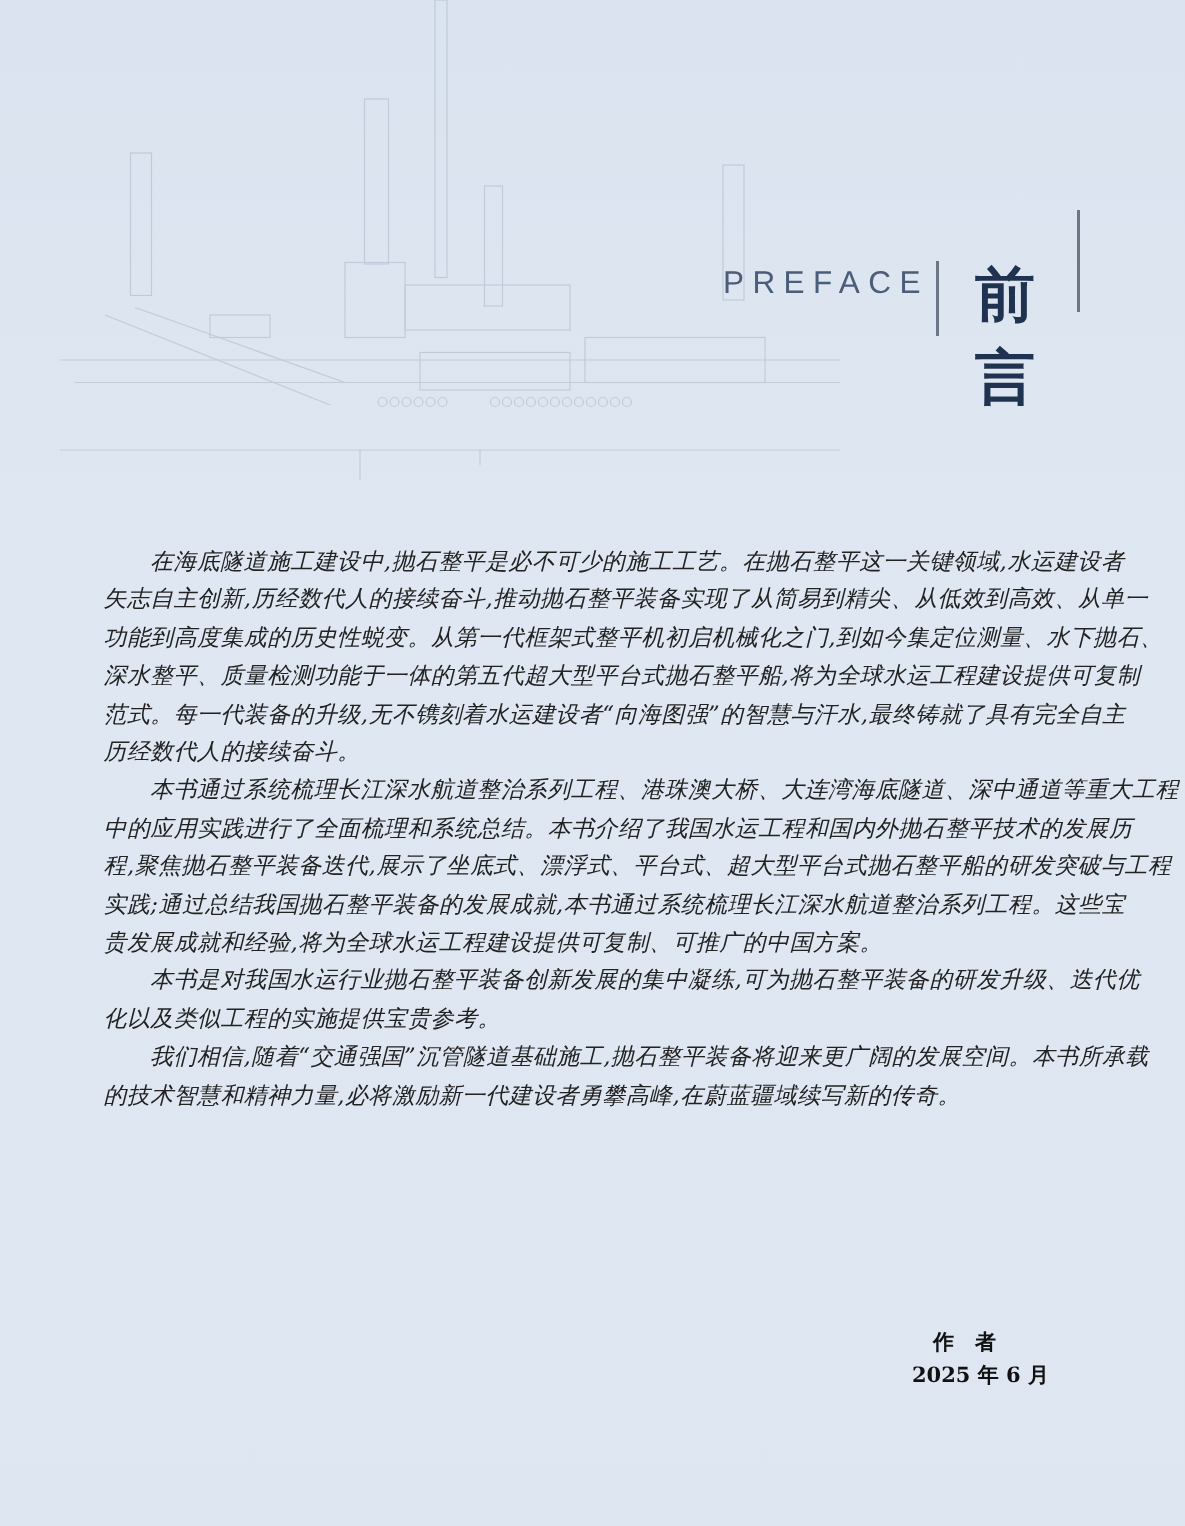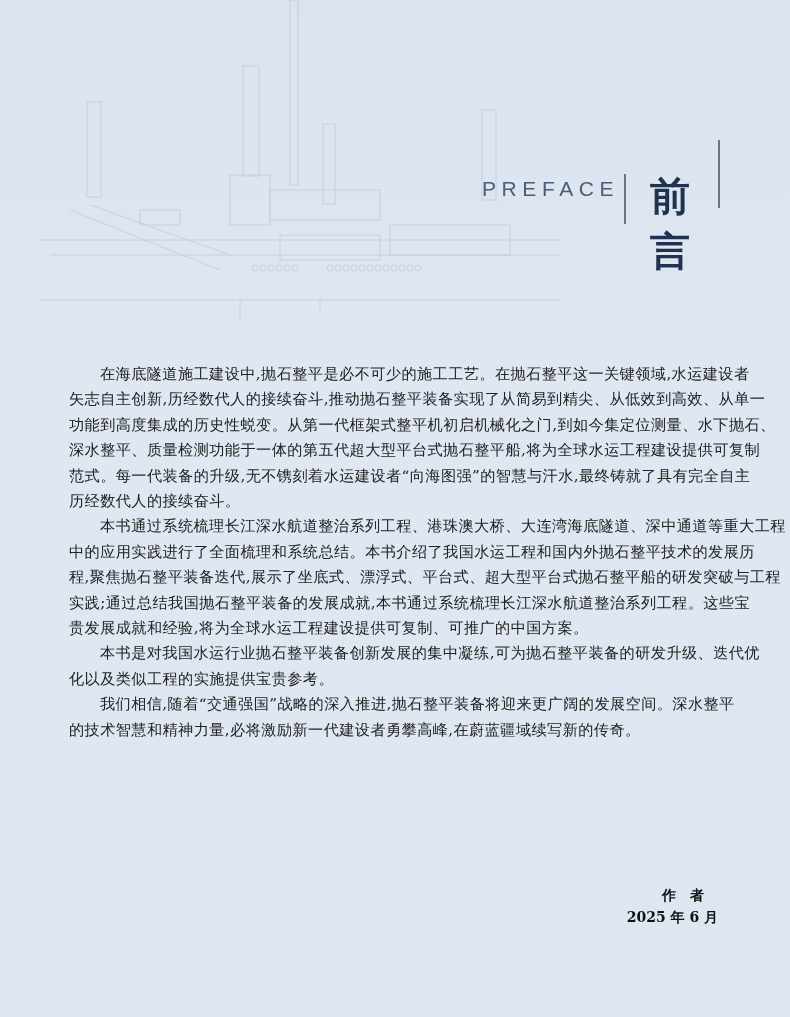--- a/index.html
+++ b/index.html
@@ -21,24 +21,24 @@
     .divider-left { position: absolute; left: 154px; top: 34px; width: 1.5px; height: 50px; background: #6b7687; }
     .preface-cn {
       position: absolute; left: 163px; top: 29px;
       font-family: "DejaVu Sans", "Liberation Sans", sans-serif;
       font-size: 40px; font-weight: bold; color: #1f3350; letter-spacing: 1px; margin-left: 17px;
     }
     .divider-right { position: absolute; left: 248px; top: 0px; width: 1.5px; height: 68px; background: #6b7687; }
 
     .body-text { position: absolute; left: 69px; top: 362px; width: 672px; }
     .para { margin: 0; font-size: 15.2px; line-height: 25.4px; color: #222; letter-spacing: 0.4px; }
-    .line { display: block; white-space: nowrap; }
+    .line { display: block; white-space: nowrap; font-style: italic; }
     .indent { padding-left: 31px; }
 
-    .signature { position: absolute; left: 608px; top: 884px; width: 110px; text-align: right; color: #111; font-weight: bold; font-size: 14px; line-height: 22px; }
+    .signature { position: absolute; left: 608px; top: 884px; width: 110px; text-align: left; color: #111; font-weight: bold; font-size: 14px; line-height: 22px; }
     .sig-author { letter-spacing: 14px; padding-left: 14px; }
   </style>
 </head>
 <body>
 
 <div class="page">
 
   <svg class="illustration" viewBox="0 0 560 340" xmlns="http://www.w3.org/2000/svg">
     <g fill="none" stroke="#a9b7c9" stroke-width="0.8">
 
@@ -105,21 +105,21 @@
       <span class="line">中的应用实践进行了全面梳理和系统总结。本书介绍了我国水运工程和国内外抛石整平技术的发展历</span>
       <span class="line">程,聚焦抛石整平装备迭代,展示了坐底式、漂浮式、平台式、超大型平台式抛石整平船的研发突破与工程</span>
       <span class="line">实践;通过总结我国抛石整平装备的发展成就,本书通过系统梳理长江深水航道整治系列工程。这些宝</span>
       <span class="line">贵发展成就和经验,将为全球水运工程建设提供可复制、可推广的中国方案。</span>
     </p>
     <p class="para">
       <span class="line indent">本书是对我国水运行业抛石整平装备创新发展的集中凝练,可为抛石整平装备的研发升级、迭代优</span>
       <span class="line">化以及类似工程的实施提供宝贵参考。</span>
     </p>
     <p class="para">
-      <span class="line indent">我们相信,随着“交通强国”战略的深入推进,抛石整平装备将迎来更广阔的发展空间。深水整平</span>
+      <span class="line indent">我们相信,随着“交通强国”沉管隧道基础施工,抛石整平装备将迎来更广阔的发展空间。本书所承载</span>
       <span class="line">的技术智慧和精神力量,必将激励新一代建设者勇攀高峰,在蔚蓝疆域续写新的传奇。</span>
     </p>
   </div>
 
   <div class="signature">
     <div class="sig-author">作者</div>
     <div>2025 年 6 月</div>
   </div>
 
 </div>

